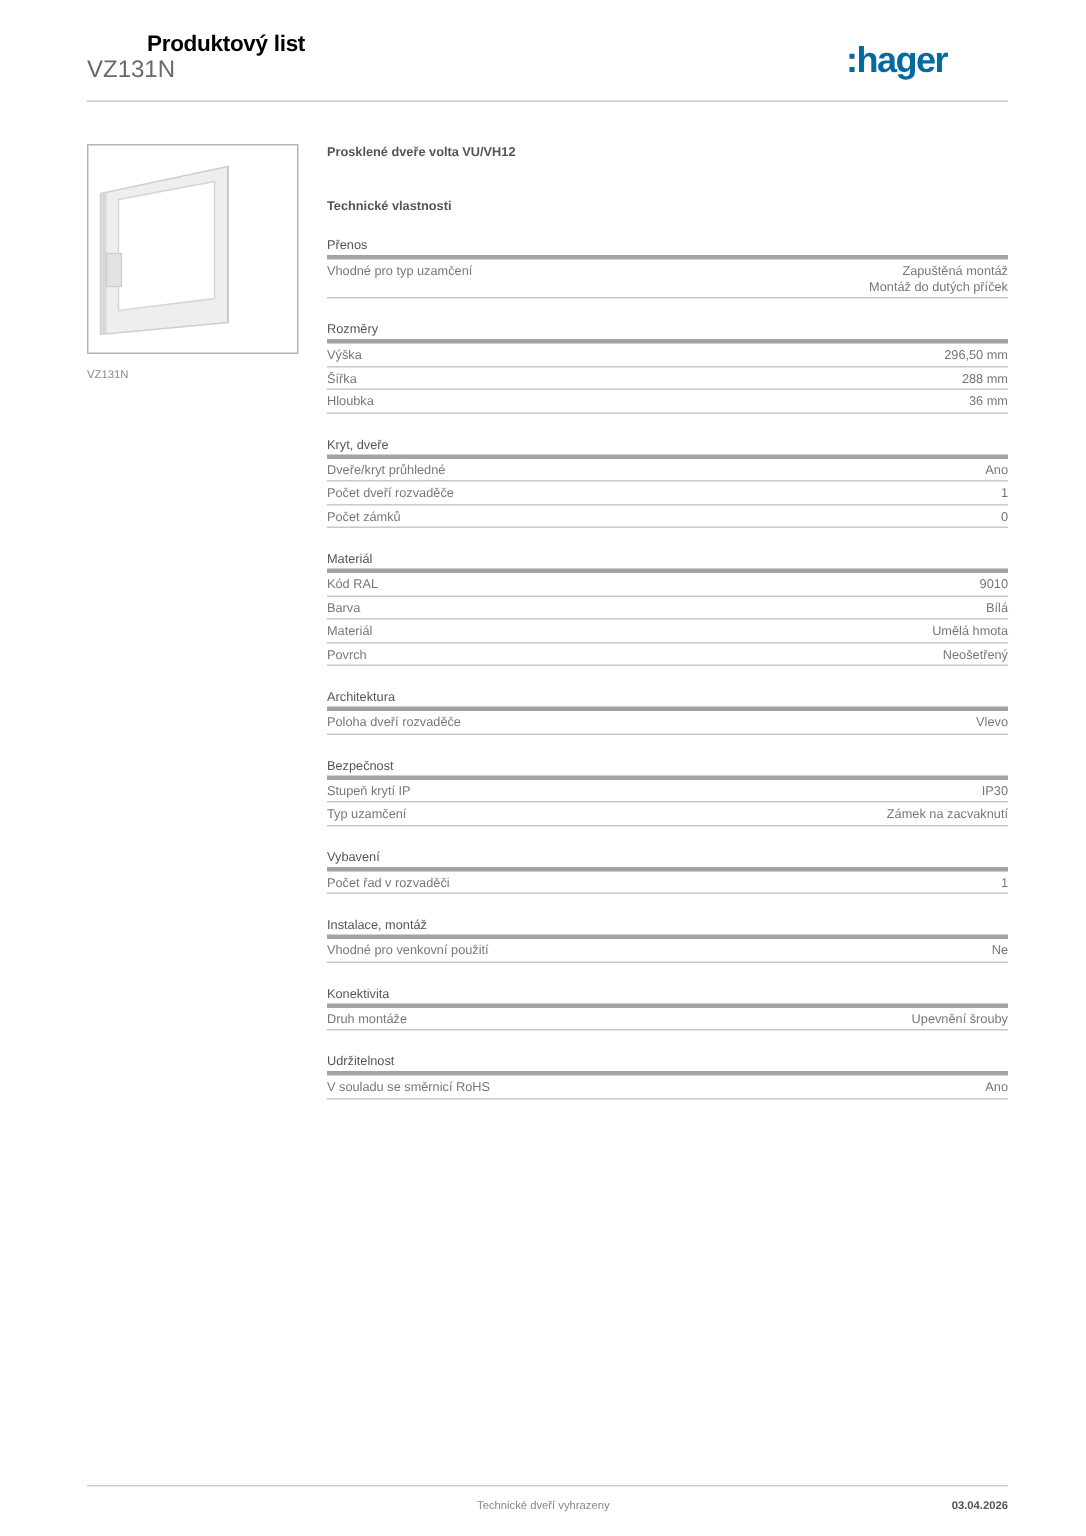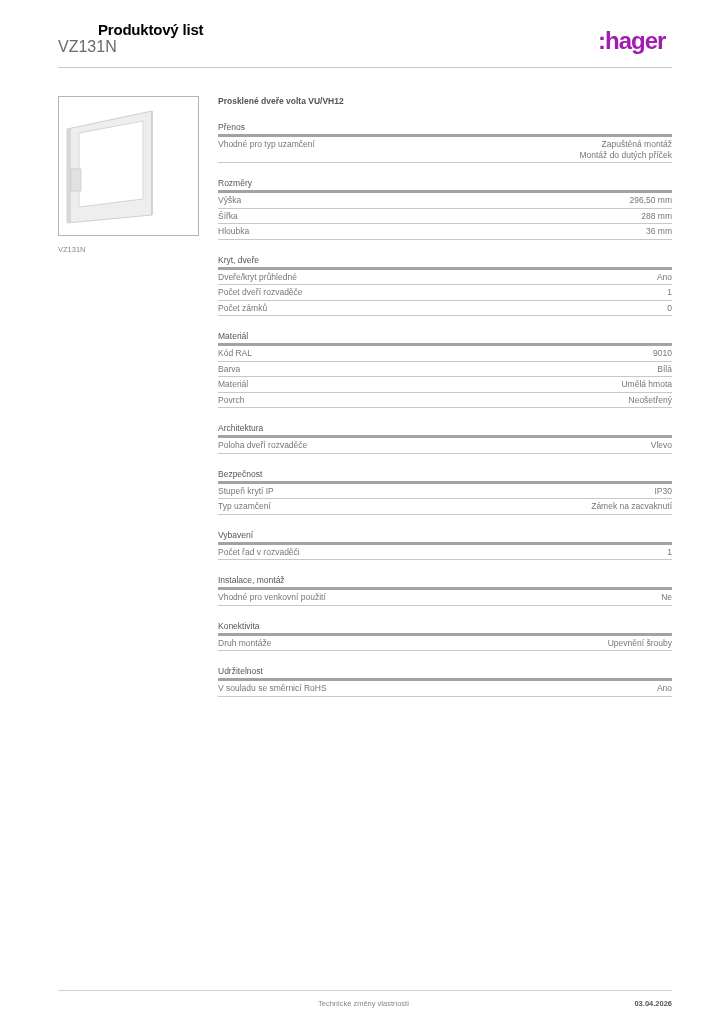--- a/index.html
+++ b/index.html
@@ -9,22 +9,22 @@
   }
   .header-title {
     position: absolute; left: 58px; top: 21px;
     font-size: 15px; font-weight: bold; color: #000000; letter-spacing: -0.2px; margin-left: 40px;
   }
   .header-code {
     position: absolute; left: 58px; top: 38px;
     font-size: 16px; color: #6a6a6a;
   }
   .logo {
-    position: absolute; left: 598px; top: 27px;
-    font-size: 24px; font-weight: bold; color: #a21caf; letter-spacing: -1px;
+    position: absolute; left: 564px; top: 27px;
+    font-size: 24px; font-weight: bold; color: #0369a1; letter-spacing: -1px;
   }
   .header-rule {
     position: absolute; left: 58px; top: 67px; width: 614px; height: 1px; background: #c8c8c8;
   }
   .image-box {
     position: absolute; left: 58px; top: 96px; width: 141px; height: 140px;
     border: 1px solid #b5b5b5; box-sizing: border-box; background: #fff;
   }
   .image-caption {
     position: absolute; left: 58px; top: 245px; font-size: 7.5px; color: #888;
@@ -73,20 +73,21 @@
     <polygon points="8,32 12,31 12,126 8,126" fill="#d8d8d8"></polygon>
     <polygon points="20,36 84,24 84,102 20,110" fill="#ffffff" stroke="#d5d5d5" stroke-width="1"></polygon>
     <rect x="12" y="72" width="10" height="22" fill="#e2e2e2" stroke="#cccccc" stroke-width="0.8"></rect>
     <line x1="93" y1="14" x2="93" y2="118" stroke="#c4c4c4" stroke-width="1"></line>
   </svg>
 </div>
 <div class="image-caption">VZ131N</div>
 
 <div class="content">
   <div class="product-name">Prosklené dveře volta VU/VH12</div>
+  <div class="tech-title">Technické vlastnosti</div>
   <div id="sections">
       <div class="section">
         <div class="section-title">Přenos</div>
         <div class="row">
           <span class="lbl">Vhodné pro typ uzamčení</span>
           <span class="val">
             <span>Zapuštěná montáž</span>
             <span>Montáž do dutých příček</span>
           </span>
         </div>
@@ -218,14 +219,14 @@
           <span class="val">
             <span>Ano</span>
           </span>
         </div>
       </div>
     </div>
 </div>
 
 <div class="footer-rule"></div>
 <div class="footer-left">hager.com/cz</div>
-<div class="footer-mid">Technické změny vlastnosti</div>
+<div class="footer-mid">Technické dveří vyhrazeny</div>
 <div class="footer-right">03.04.2026</div>
 
 </body></html>

